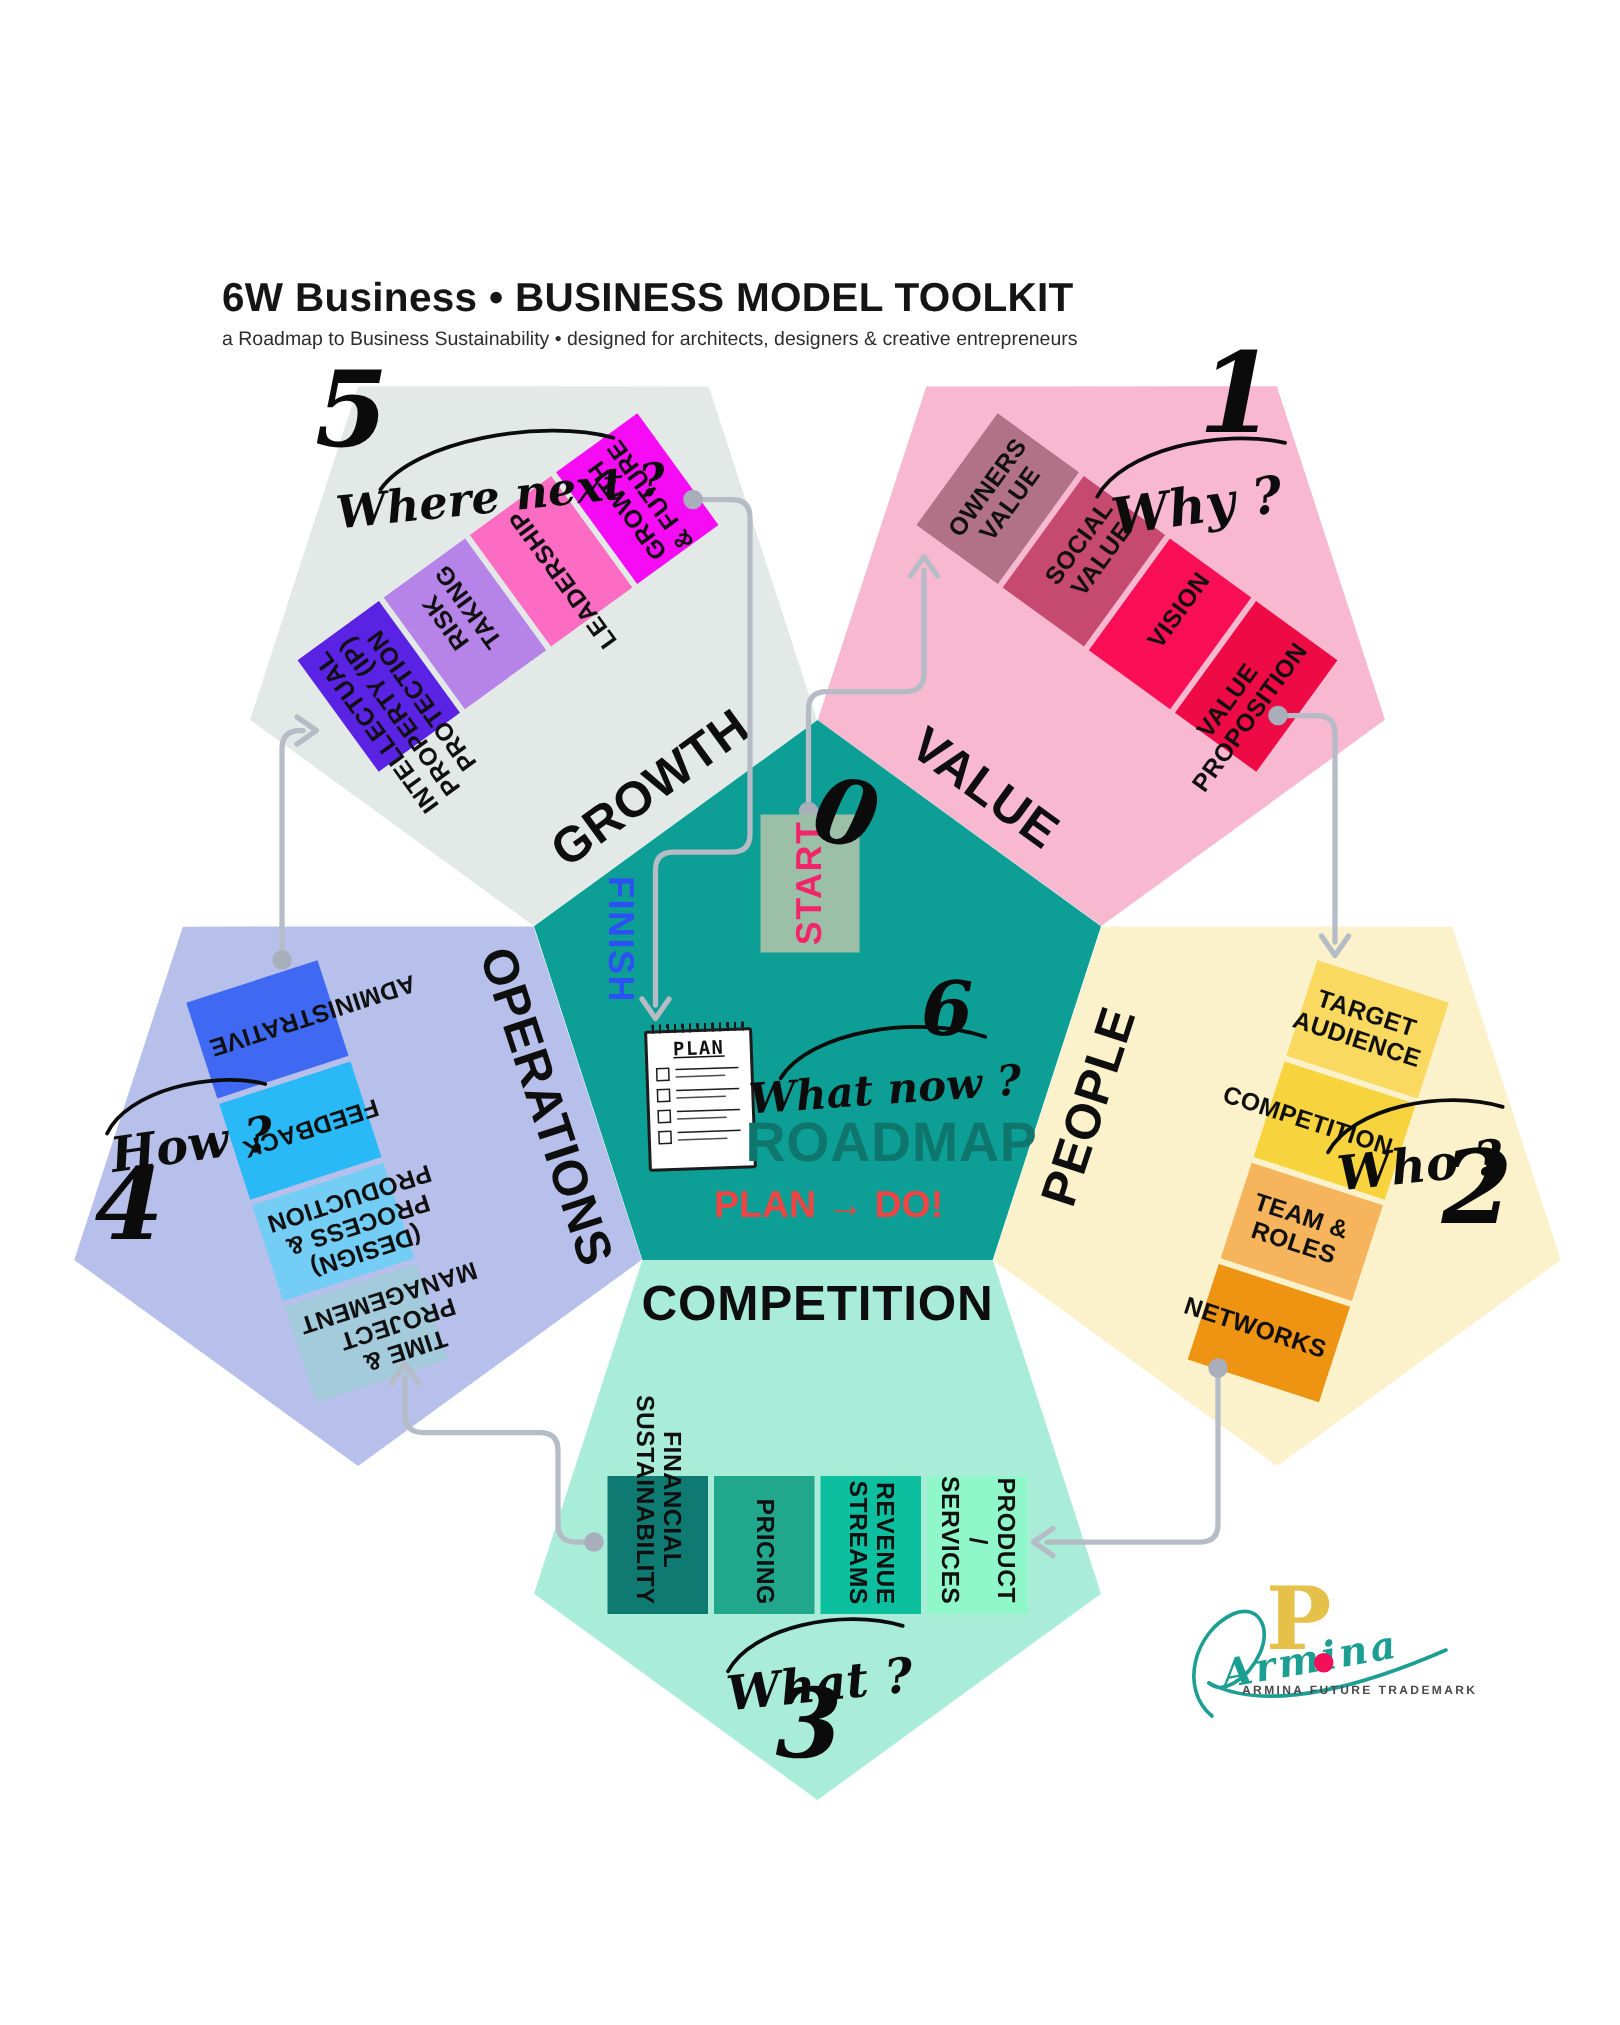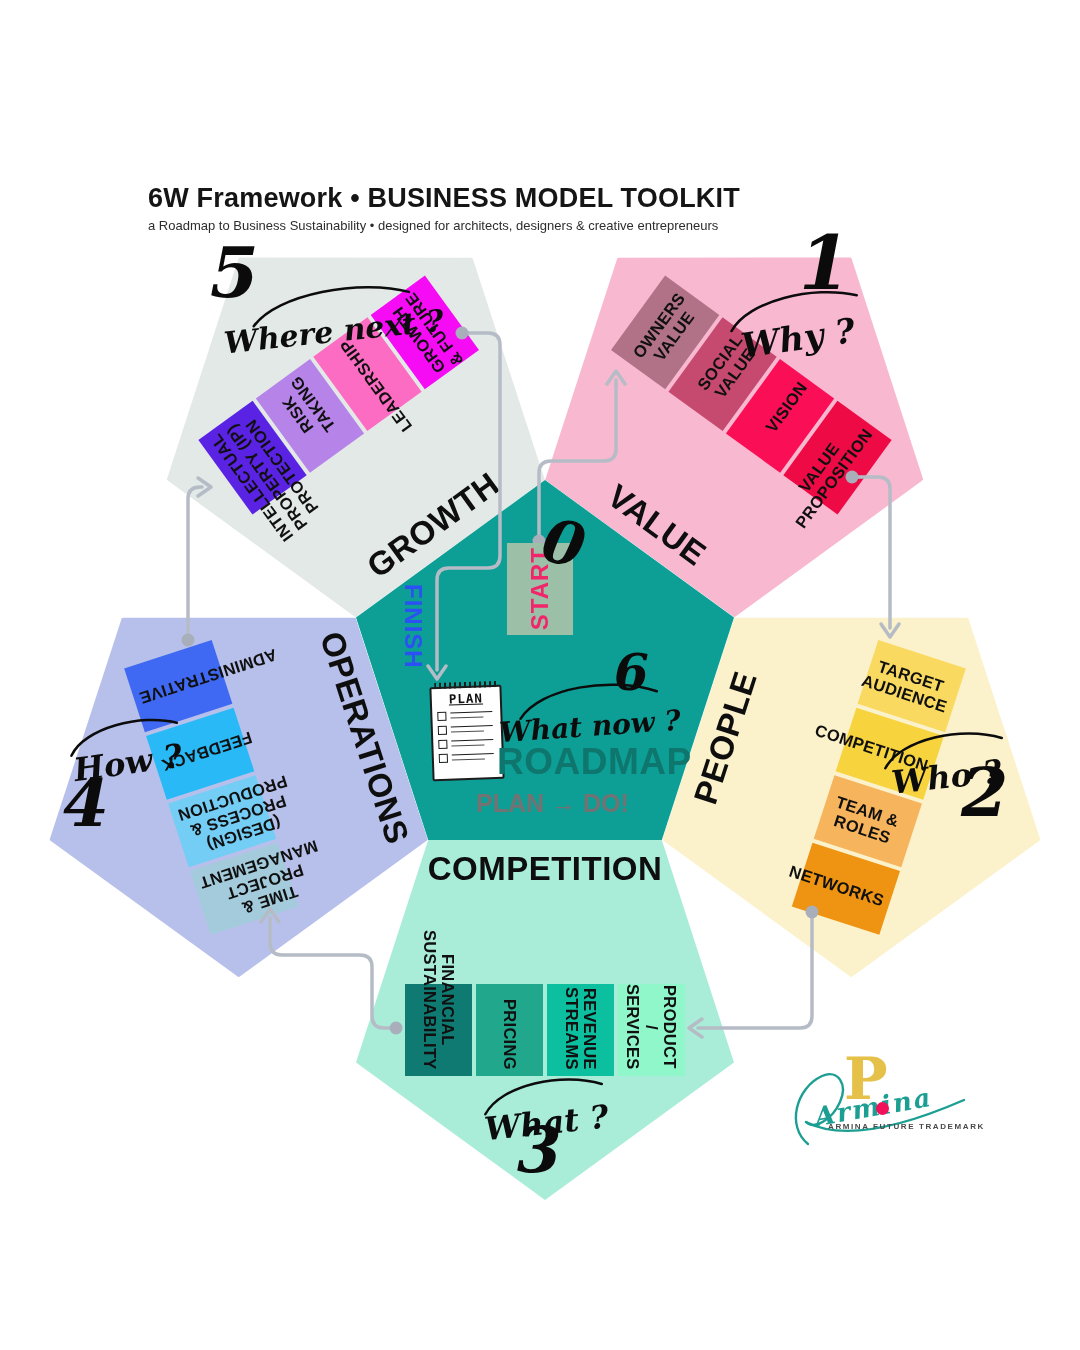--- a/index.html
+++ b/index.html
@@ -81,21 +81,21 @@
   .logo .tm{position:absolute;left:36px;top:76px;font-size:8px;font-weight:700;
             letter-spacing:1.6px;color:#4a4a4a;white-space:nowrap;}
   .logo svg{position:absolute;left:-14px;top:14px;}
 </style>
 </head>
 <body>
 
 <div class="canvas">
 
   <div class="hdr">
-    <h1>6W Framework • BUSINESS MODEL TOOLKIT</h1>
+    <h1>6W Business • BUSINESS MODEL TOOLKIT</h1>
     <p>a Roadmap to Business Sustainability • designed for architects, designers &amp; creative entrepreneurs</p>
   </div>
 
   <div class="petal-rot" style="transform:rotate(-144deg)">
     <div class="petal" style="background: rgb(248, 184, 208);">
       <div class="petal-label flip">VALUE</div>
       <div class="strip">
         <div class="block" style="background: rgb(238, 10, 69);">
             <span class="blabel">VALUE
 PROPOSITION</span>
@@ -263,21 +263,21 @@
   </div>
 
   <div class="num n6">6</div>
   <div class="script q-center">
     <svg width="150" height="40" viewBox="0 0 150 40">
         <path d="M6,36 C28,6 100,0 144,18" fill="none" stroke="#0c0c0c" stroke-width="2.5" stroke-linecap="round"></path>
       </svg>
     <span class="stext">What now ?</span>
   </div>
   <div class="roadmap">ROADMAP</div>
-  <div class="plando" style="color: #737373;">PLAN → DO!</div>
+  <div class="plando" style="color: #ef4444;">PLAN → DO!</div>
 
   <div class="script q-value">
     <svg width="140" height="38" viewBox="0 0 140 38">
         <path d="M5,34 C26,6 92,0 134,16" fill="none" stroke="#0c0c0c" stroke-width="2.5" stroke-linecap="round"></path>
       </svg>
     <span class="stext">Why ?</span>
   </div>
   <div class="num n1">1</div>
 
   <div class="script q-people">

